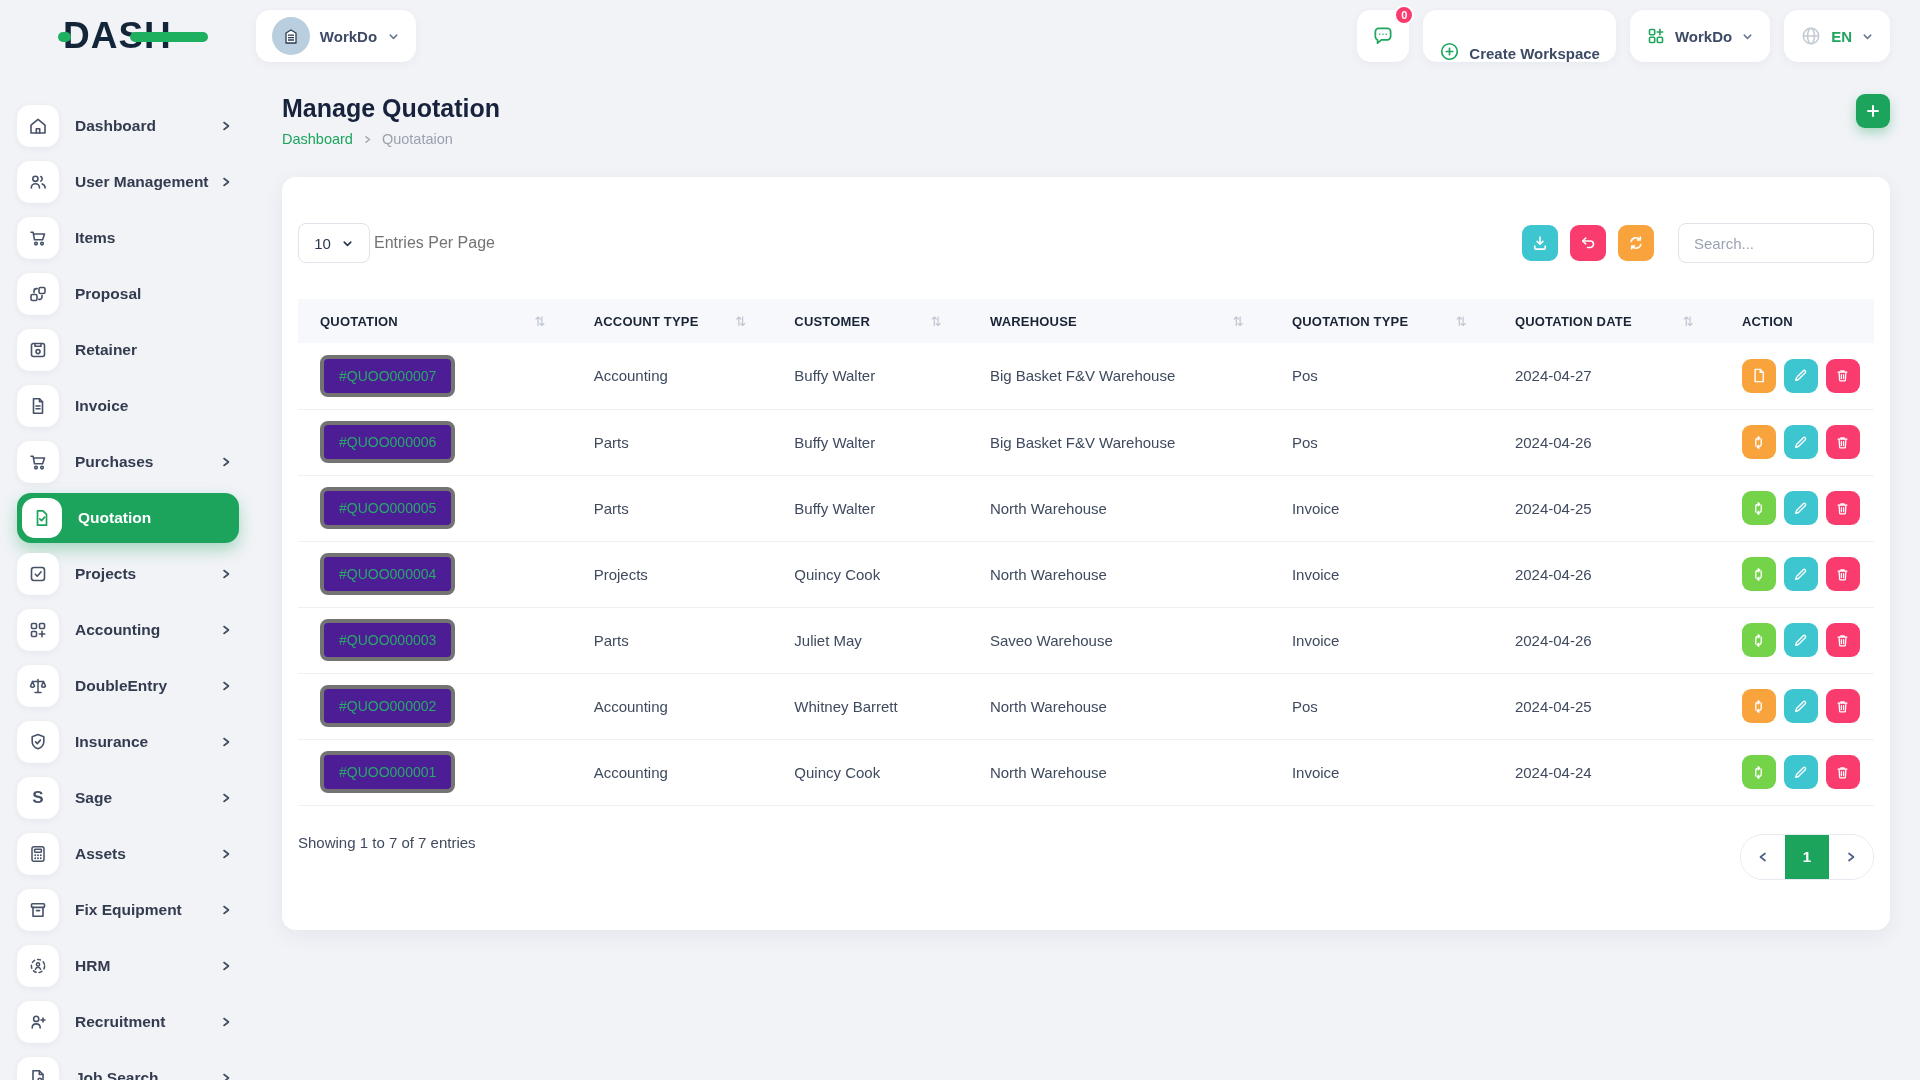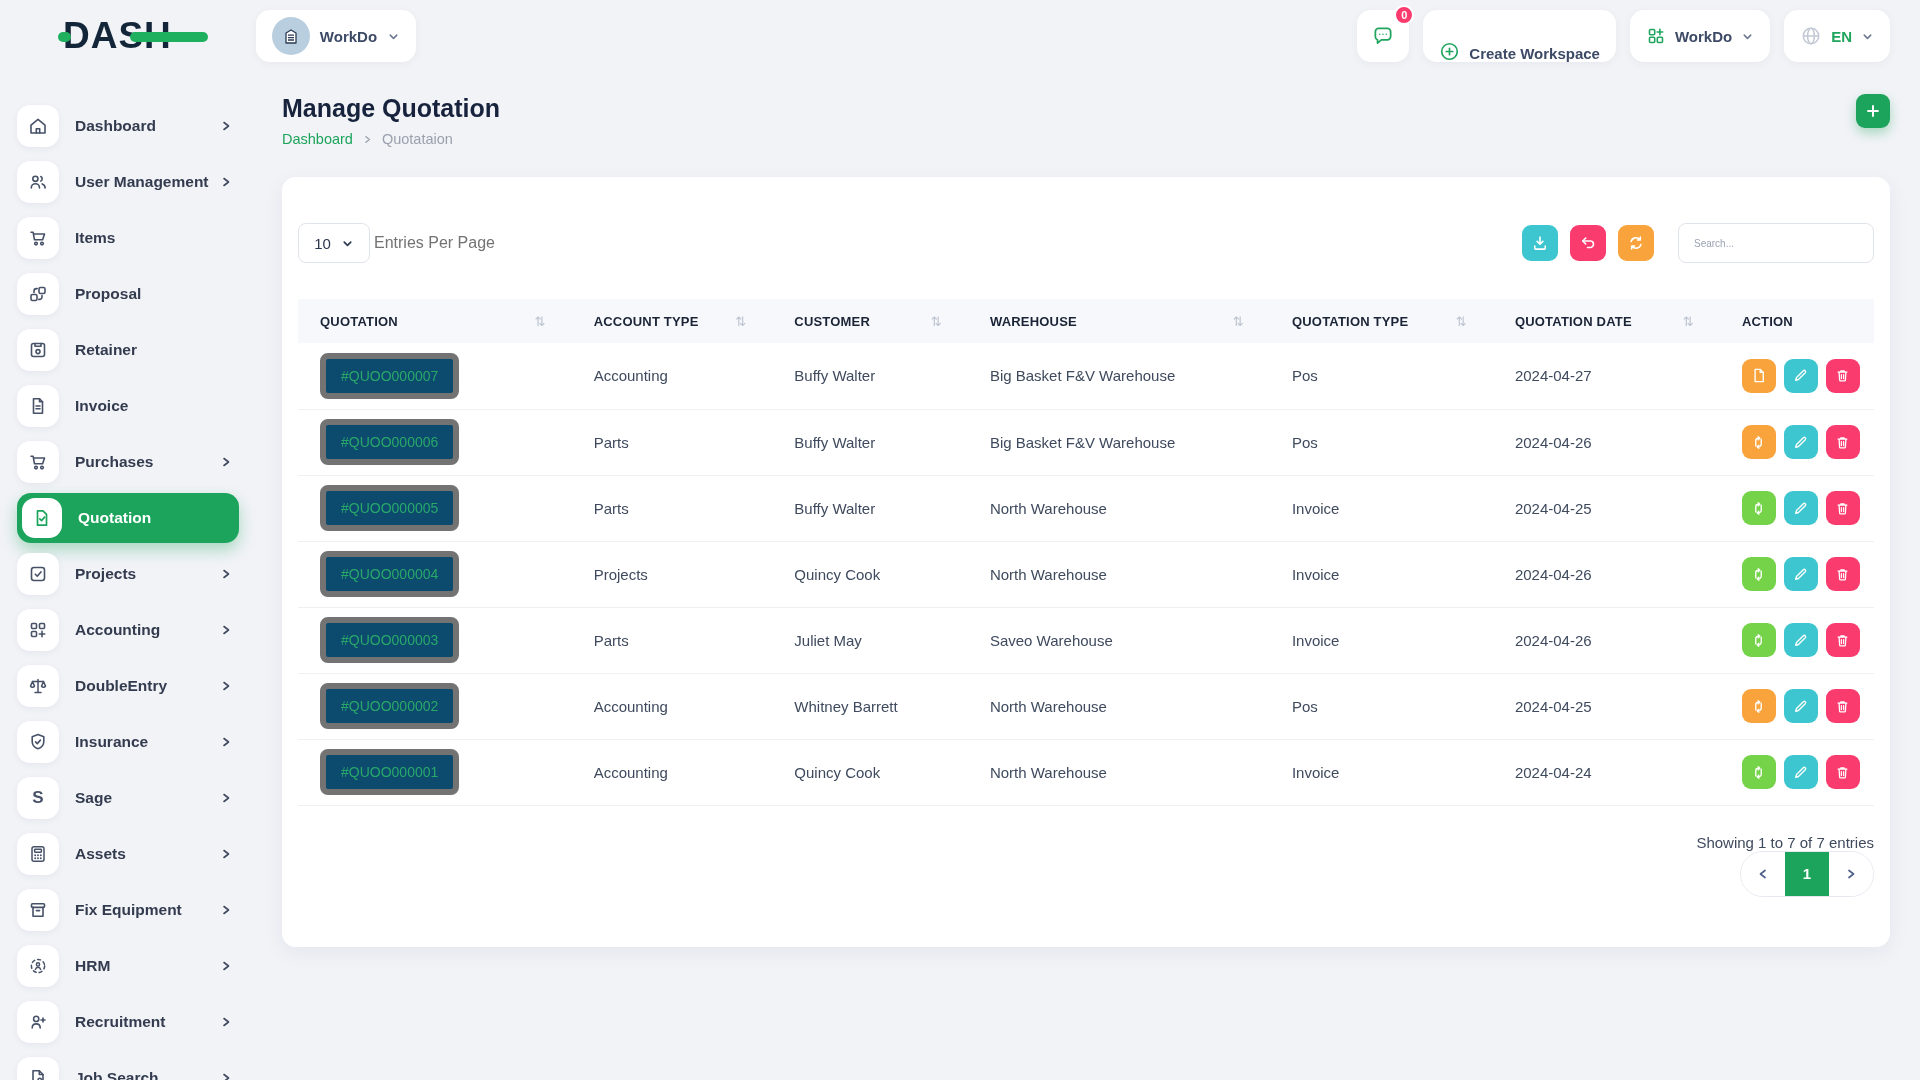--- a/index.html
+++ b/index.html
@@ -67,42 +67,42 @@
   .toolbar { display:flex; align-items:center; }
   .select-box { width:72px; height:40px; border:1px solid #dfe3ea; border-radius:8px; background:#fff;
                 display:flex; align-items:center; justify-content:center; gap:10px; font-size:15px; color:#2c3750; cursor:pointer; }
   .entries-label { margin-left:4px; font-size:16px; color:#737373; }
   .toolbar-right { margin-left:auto; display:flex; align-items:center; gap:12px; }
   .tool-btn { width:36px; height:36px; border:none; border-radius:9px; display:flex; align-items:center; justify-content:center; cursor:pointer; }
   .tb-cyan { background:#3ec6d0; }
   .tb-pink { background:#fa3b6e; }
   .tb-orange { background:#f9a33c; }
   .search-input { width:196px; height:40px; border:1px solid #dfe3ea; border-radius:8px; padding:0 15px;
-                  font-size:10px; color:#3f4a60; outline:none; margin-left:12px; font-family:inherit; }
+                  font-size:15px; color:#3f4a60; outline:none; margin-left:12px; font-family:inherit; }
   .search-input::placeholder { color:#9aa3b2; }
 
   
   table { width:100%; border-collapse:collapse; table-layout:fixed; margin-top:36px; }
   thead th { background:#f6f8fb; height:44px; text-align:left; font-size:13px; font-weight:700;
              color:#1b2437; letter-spacing:.2px; }
   .th-inner { display:flex; align-items:center; padding-left:22px; }
   .sort-ic { margin-left:auto; margin-right:26px; color:#bcc3cf; font-size:13px; font-weight:400; cursor:pointer; }
   tbody td { height:66px; border-bottom:1px solid #eef0f4; font-size:15px; color:#3f4a5e; padding-left:22px; }
   tbody tr:last-child td { border-bottom:1px solid #eef0f4; }
-  .q-badge { display:inline-block; border:6px solid #737373; color:#28a869; border-radius:8px;
-             padding:9px 15px; font-size:14px; background:#0c4a6e; cursor:pointer; }
+  .q-badge { display:inline-block; border:4px solid #737373; color:#28a869; border-radius:8px;
+             padding:9px 15px; font-size:14px; background:#4c1d95; cursor:pointer; }
   .act-wrap { display:flex; gap:8px; }
   .act-btn { width:34px; height:34px; border:none; border-radius:9px; display:flex; align-items:center; justify-content:center; cursor:pointer; }
   .act-orange { background:#f9a33c; }
   .act-cyan { background:#3ec6d0; }
   .act-pink { background:#fa3b6e; }
   .act-green { background:#74d348; }
 
   
-  .table-footer { display:flex; align-items:flex-end; margin-top:28px;flex-direction:column; }
+  .table-footer { display:flex; align-items:flex-start; margin-top:28px; }
   .showing { font-size:15px; color:#3f4a5e; }
   .pager { margin-left:auto; display:flex; border:1px solid #e6e9ef; border-radius:23px; overflow:hidden; background:#fff; }
   .pg-btn { width:44px; height:44px; display:flex; align-items:center; justify-content:center; background:#fff; border:none; cursor:pointer; }
   .pg-current { width:44px; height:44px; display:flex; align-items:center; justify-content:center;
                 background:#1da45c; color:#fff; font-size:15px; font-weight:600; }
 </style>
 </head>
 <body>
 
 <header class="topbar">

